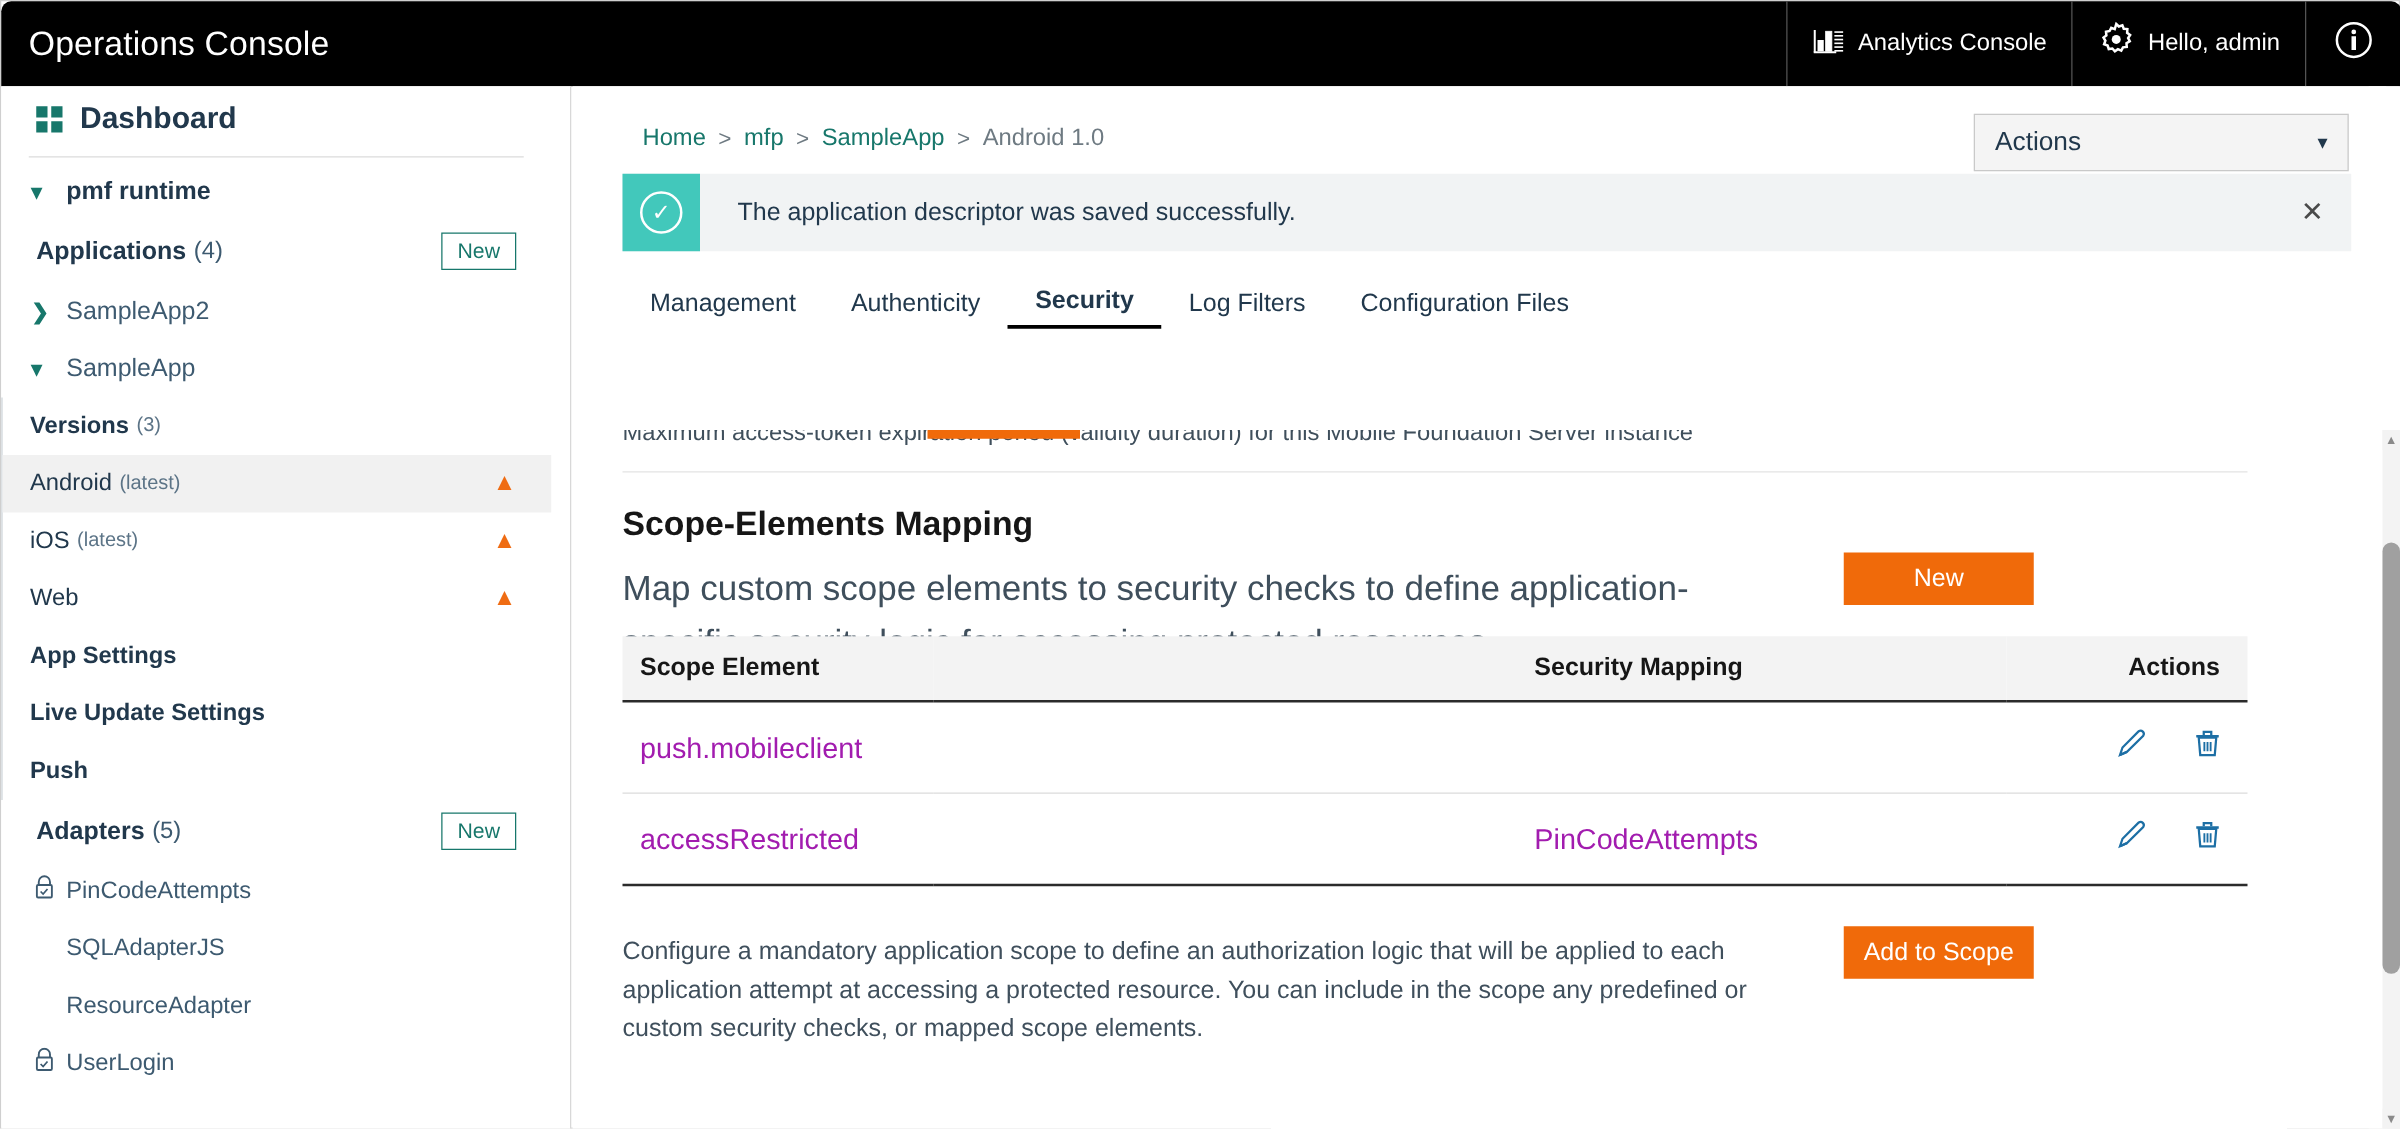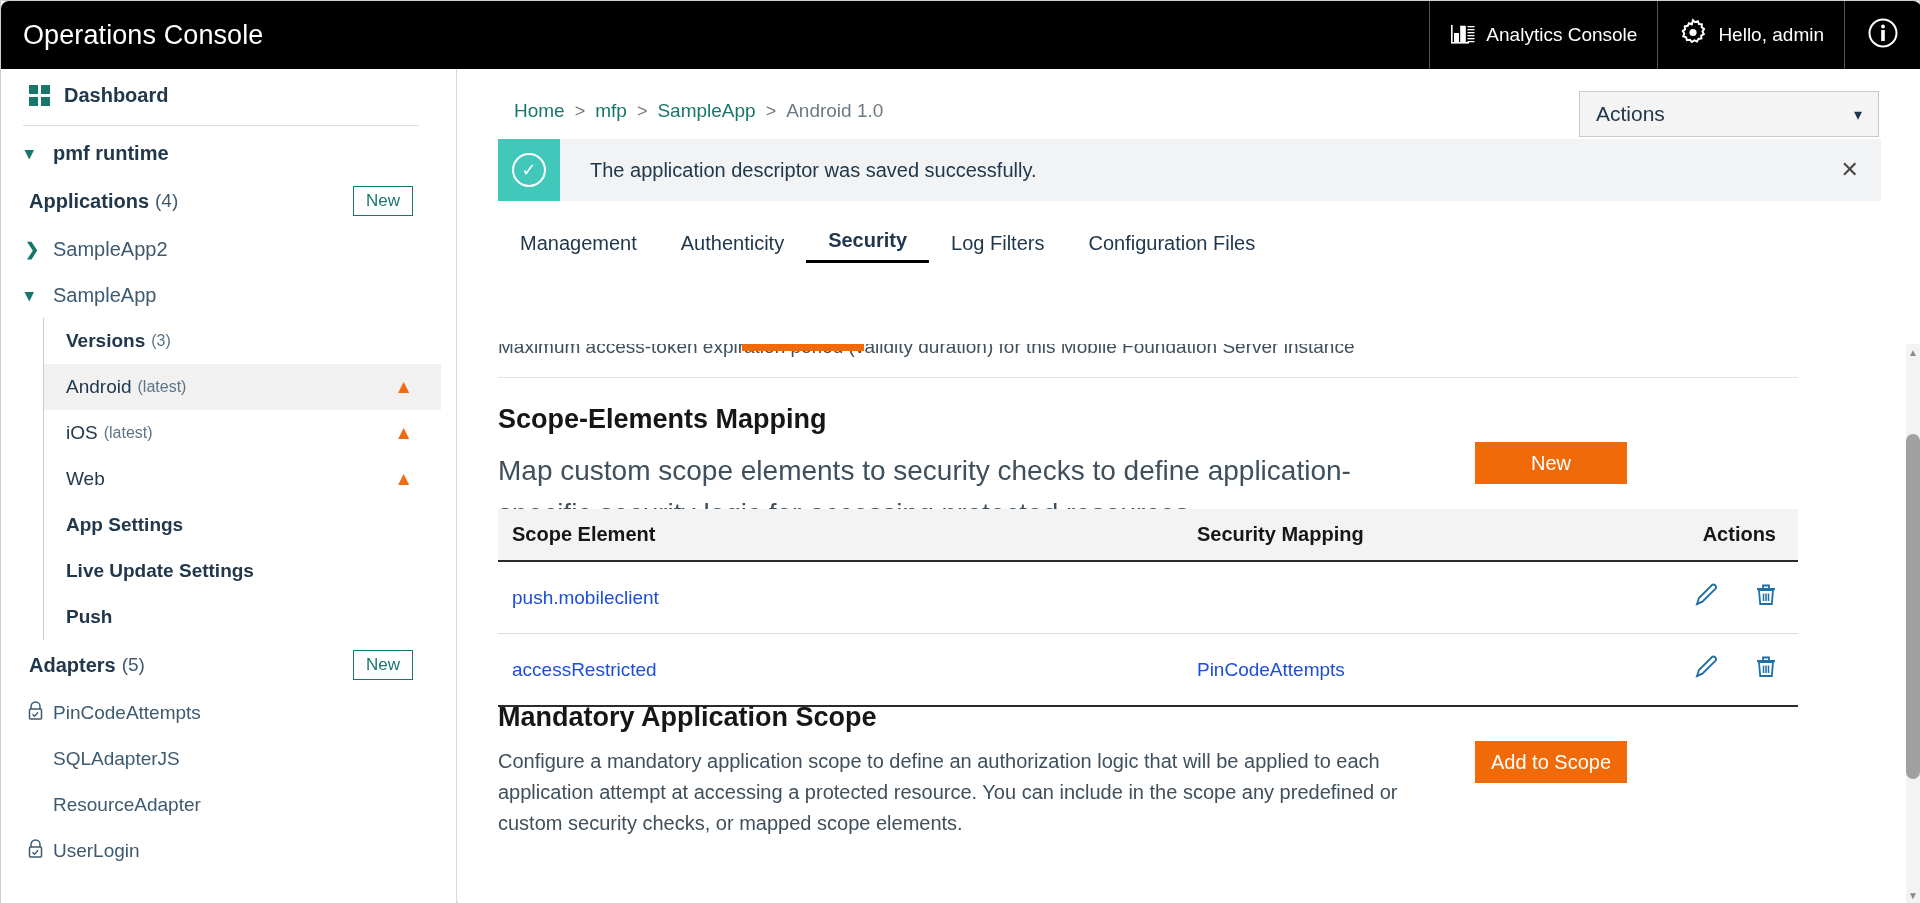--- a/index.html
+++ b/index.html
@@ -57,21 +57,21 @@
   .sb-scroll { position: relative; width: 440px; }
   .sb-row {
     display: flex; align-items: center;
     height: 46px;
     padding-left: 28px;
     color: #21384c;
     font-size: 19px;
     cursor: pointer;
     white-space: nowrap;
   }
-  .sb-row.dash { height: 52px; font-weight: 700; font-size: 20px; color: #21384c; }
+  .sb-row.dash { height: 52px; font-weight: 700; font-size: 24px; color: #21384c; }
   .sb-divider { height: 1px; background: #dcdcdc; margin: 4px 22px 4px 22px; }
   .dash-icon {
     display: inline-grid;
     grid-template-columns: 9px 9px; grid-template-rows: 9px 9px;
     gap: 3px;
     margin-right: 14px;
   }
   .dash-icon i { background: #17776b; display: block; }
   .chev {
     width: 22px; display: inline-block;
@@ -91,21 +91,20 @@
     color: #17776b;
     background: #fff;
     font-size: 17px;
     padding: 4px 12px;
     cursor: pointer;
     font-family: "Liberation Sans", sans-serif;
   }
   .sb-row.app { padding-left: 24px; color: #3d5a70; font-size: 20px; }
   .nested {
     border-left: 1px solid #c4ccd2;
-    margin-left: 42px;
   }
   .nested .sb-row { padding-left: 22px; font-size: 19px; }
   .nested .sb-row.bold { font-weight: 700; color: #21384c; }
   .nested .sb-row.sel { background: #f1f1f1; }
   .muted { color: #5c7487; font-size: 16px; margin-left: 6px; }
   .warn-ico { margin-left: auto; margin-right: 28px; color: #ef6c13; font-size: 19px; }
   .lock-ico { width: 26px; display: inline-block; color: #3d5a70; }
   .sb-row.adapter { padding-left: 26px; color: #3d5a70; font-size: 19px; }
 
   
@@ -241,21 +240,21 @@
     background: #f3f3f3;
     font-size: 20px; font-weight: 700; color: #161616;
     text-align: left;
     padding: 14px 0 14px 14px;
     height: 46px;
     border-bottom: 2px solid #2b2b2b;
   }
   .tbl thead th.c2 { padding-left: 480px; }
   .tbl thead th.c3 { text-align: right; padding-right: 22px; }
   .tbl tbody td {
-    font-size: 19px; color: #1d4ed8;
+    font-size: 23px; color: #a21caf;
     padding: 18px 0 18px 14px;
     height: 49px;
     border-bottom: 1px solid #dcdcdc;
     background: #fff;
   }
   .tbl tbody tr:last-child td { border-bottom: 2px solid #2b2b2b; }
   .tbl tbody td.c2 { padding-left: 480px; }
   .tbl tbody td.c3 { text-align: right; padding-right: 18px; white-space: nowrap; }
   .row-ico { display: inline-block; margin-left: 26px; cursor: pointer; vertical-align: middle; }
 
@@ -540,21 +539,20 @@
                   <path d="M11 8 V5.5 h6 V8" fill="none" stroke="#1d6fa5" stroke-width="1.8"></path>
                   <path d="M7 10 h14 l-1.2 14 H8.2 z" fill="none" stroke="#1d6fa5" stroke-width="1.8"></path>
                   <path d="M11.5 13.5 V21 M14 13.5 V21 M16.5 13.5 V21" stroke="#1d6fa5" stroke-width="1.5"></path>
                 </svg>
               </span>
             </td>
           </tr>
         </tbody>
       </table>
 
-      <div class="sec2-title">Mandatory Application Scope</div>
       <div class="sec2-desc">Configure a mandatory application scope to define an authorization logic that will be applied to each application attempt at accessing a protected resource. You can include in the scope any predefined or custom security checks, or mapped scope elements.</div>
       <button class="btn-orange" id="add-scope-btn">Add to Scope</button>
 
     </div>
 
     <div class="mtrack"></div>
     <div class="marrow" style="top:275px;">▲</div>
     <div class="mthumb"></div>
     <div class="marrow" style="top:818px;">▼</div>
 

